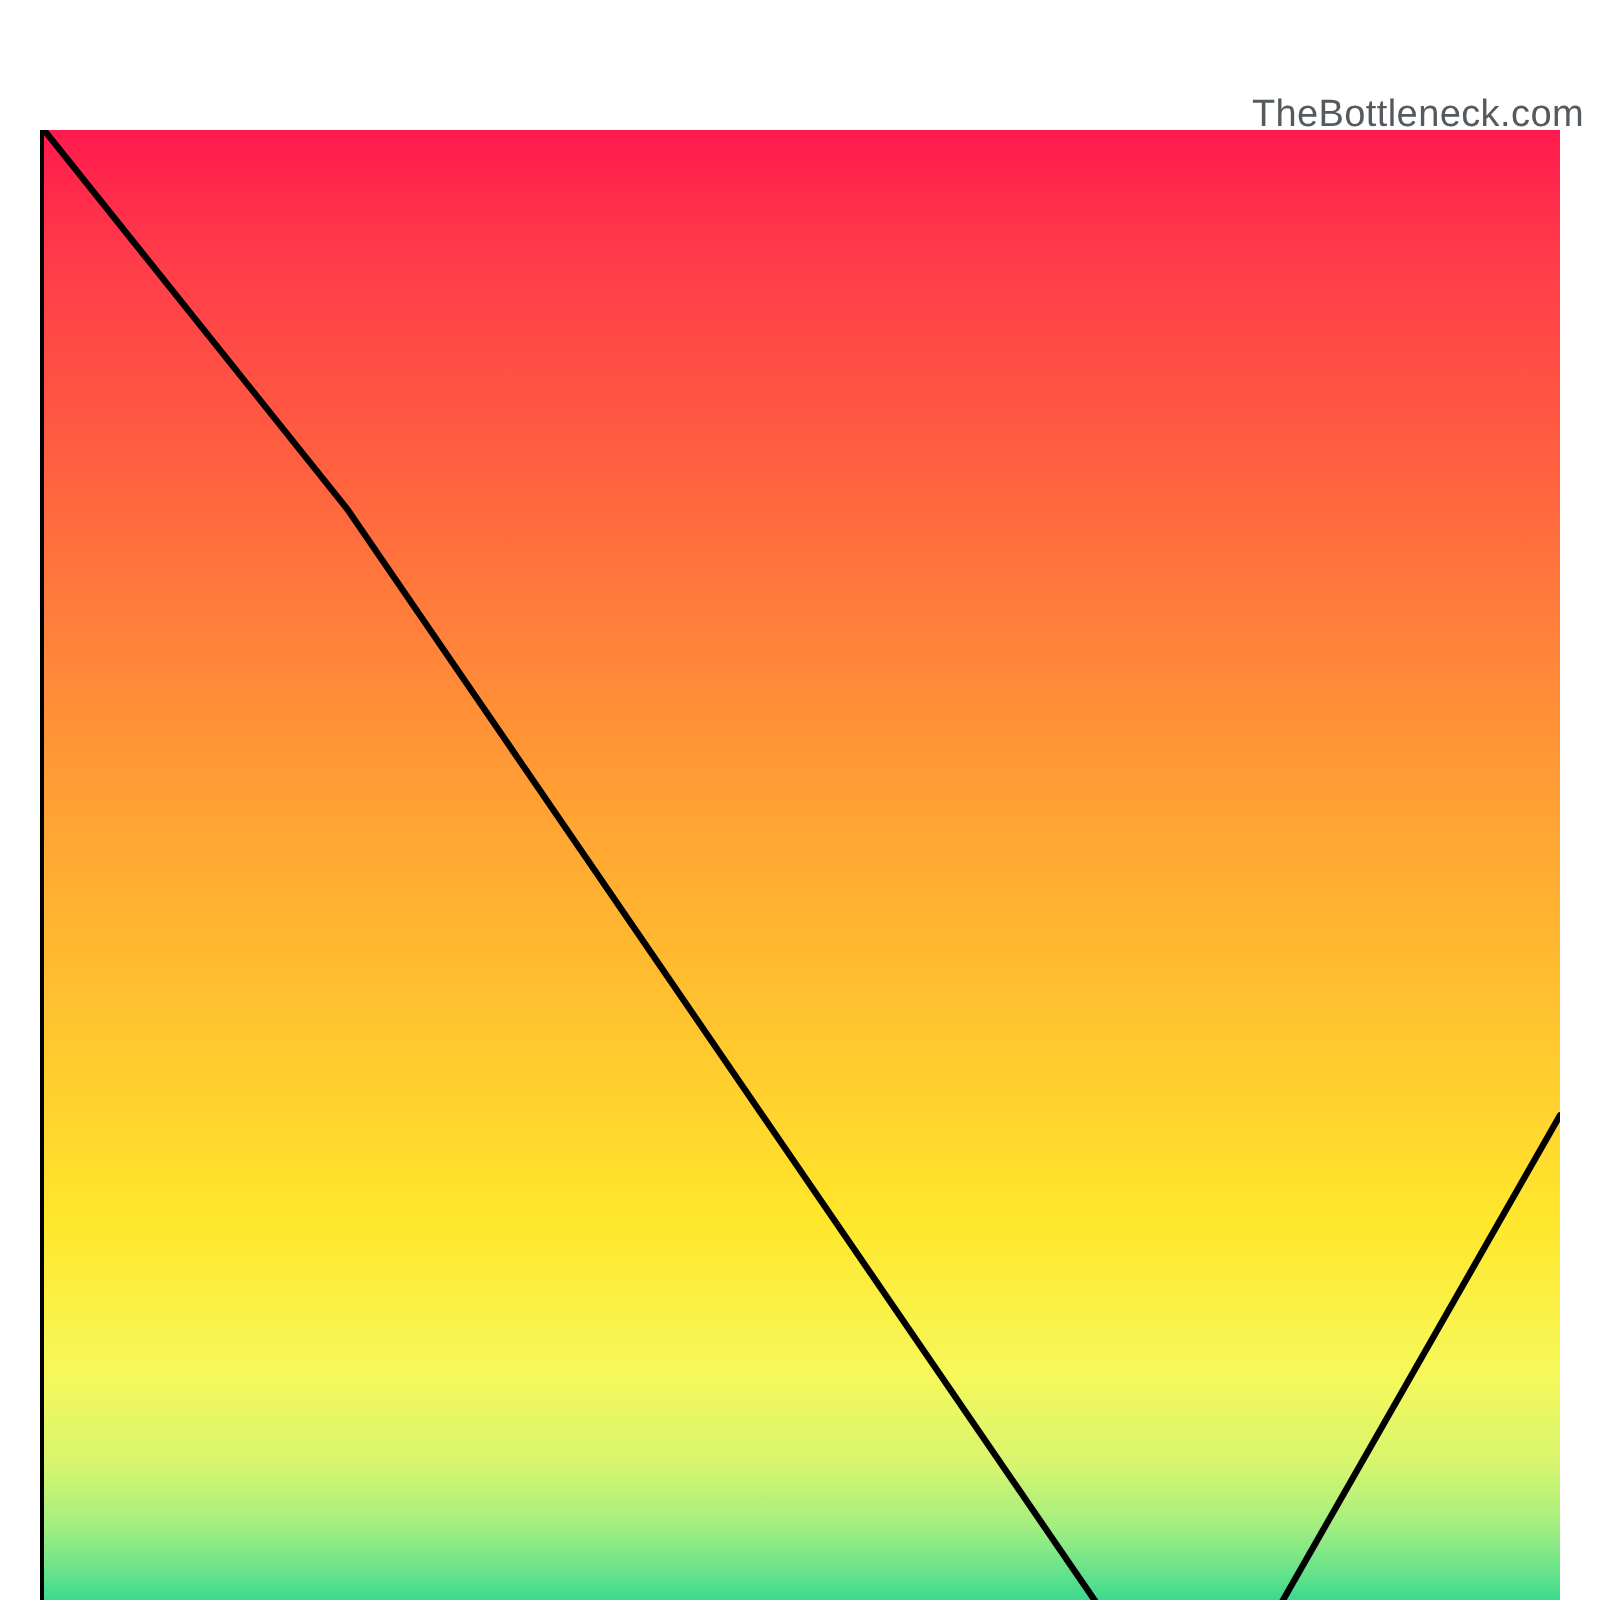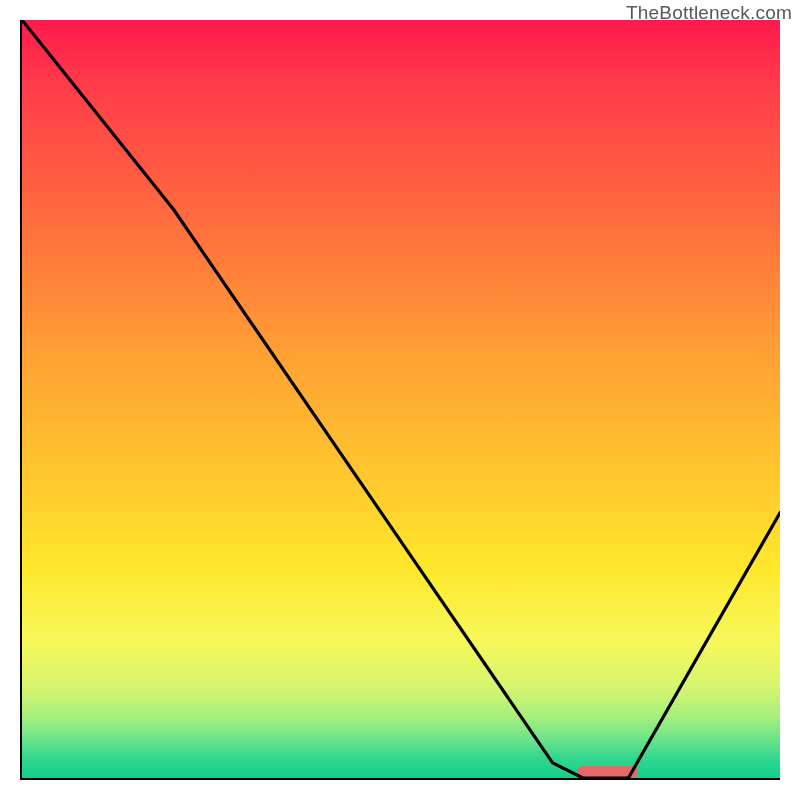--- a/index.html
+++ b/index.html
@@ -8,20 +8,21 @@
     width: 800px;
     height: 800px;
     background: #ffffff;
     font-family: Arial, Helvetica, sans-serif;
     overflow: hidden;
   }
   .stage {
     position: relative;
     width: 800px;
     height: 596px;
+    margin-top: 45px;
   }
   .plot-area {
     position: absolute;
     left: 20px;
     top: 20px;
     width: 760px;
     height: 760px;
     border-left: 2px solid #000;
     border-bottom: 2px solid #000;
     box-sizing: border-box;

